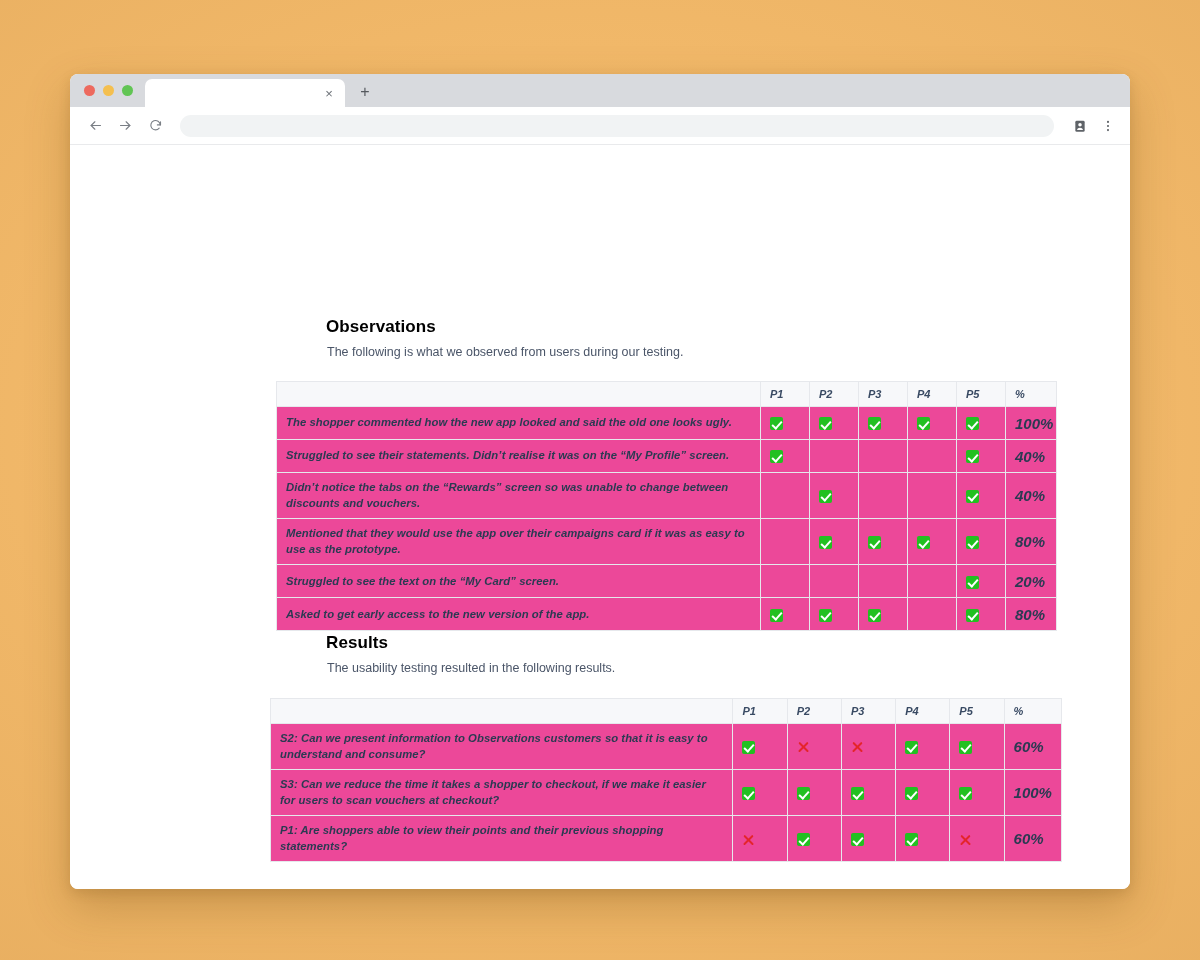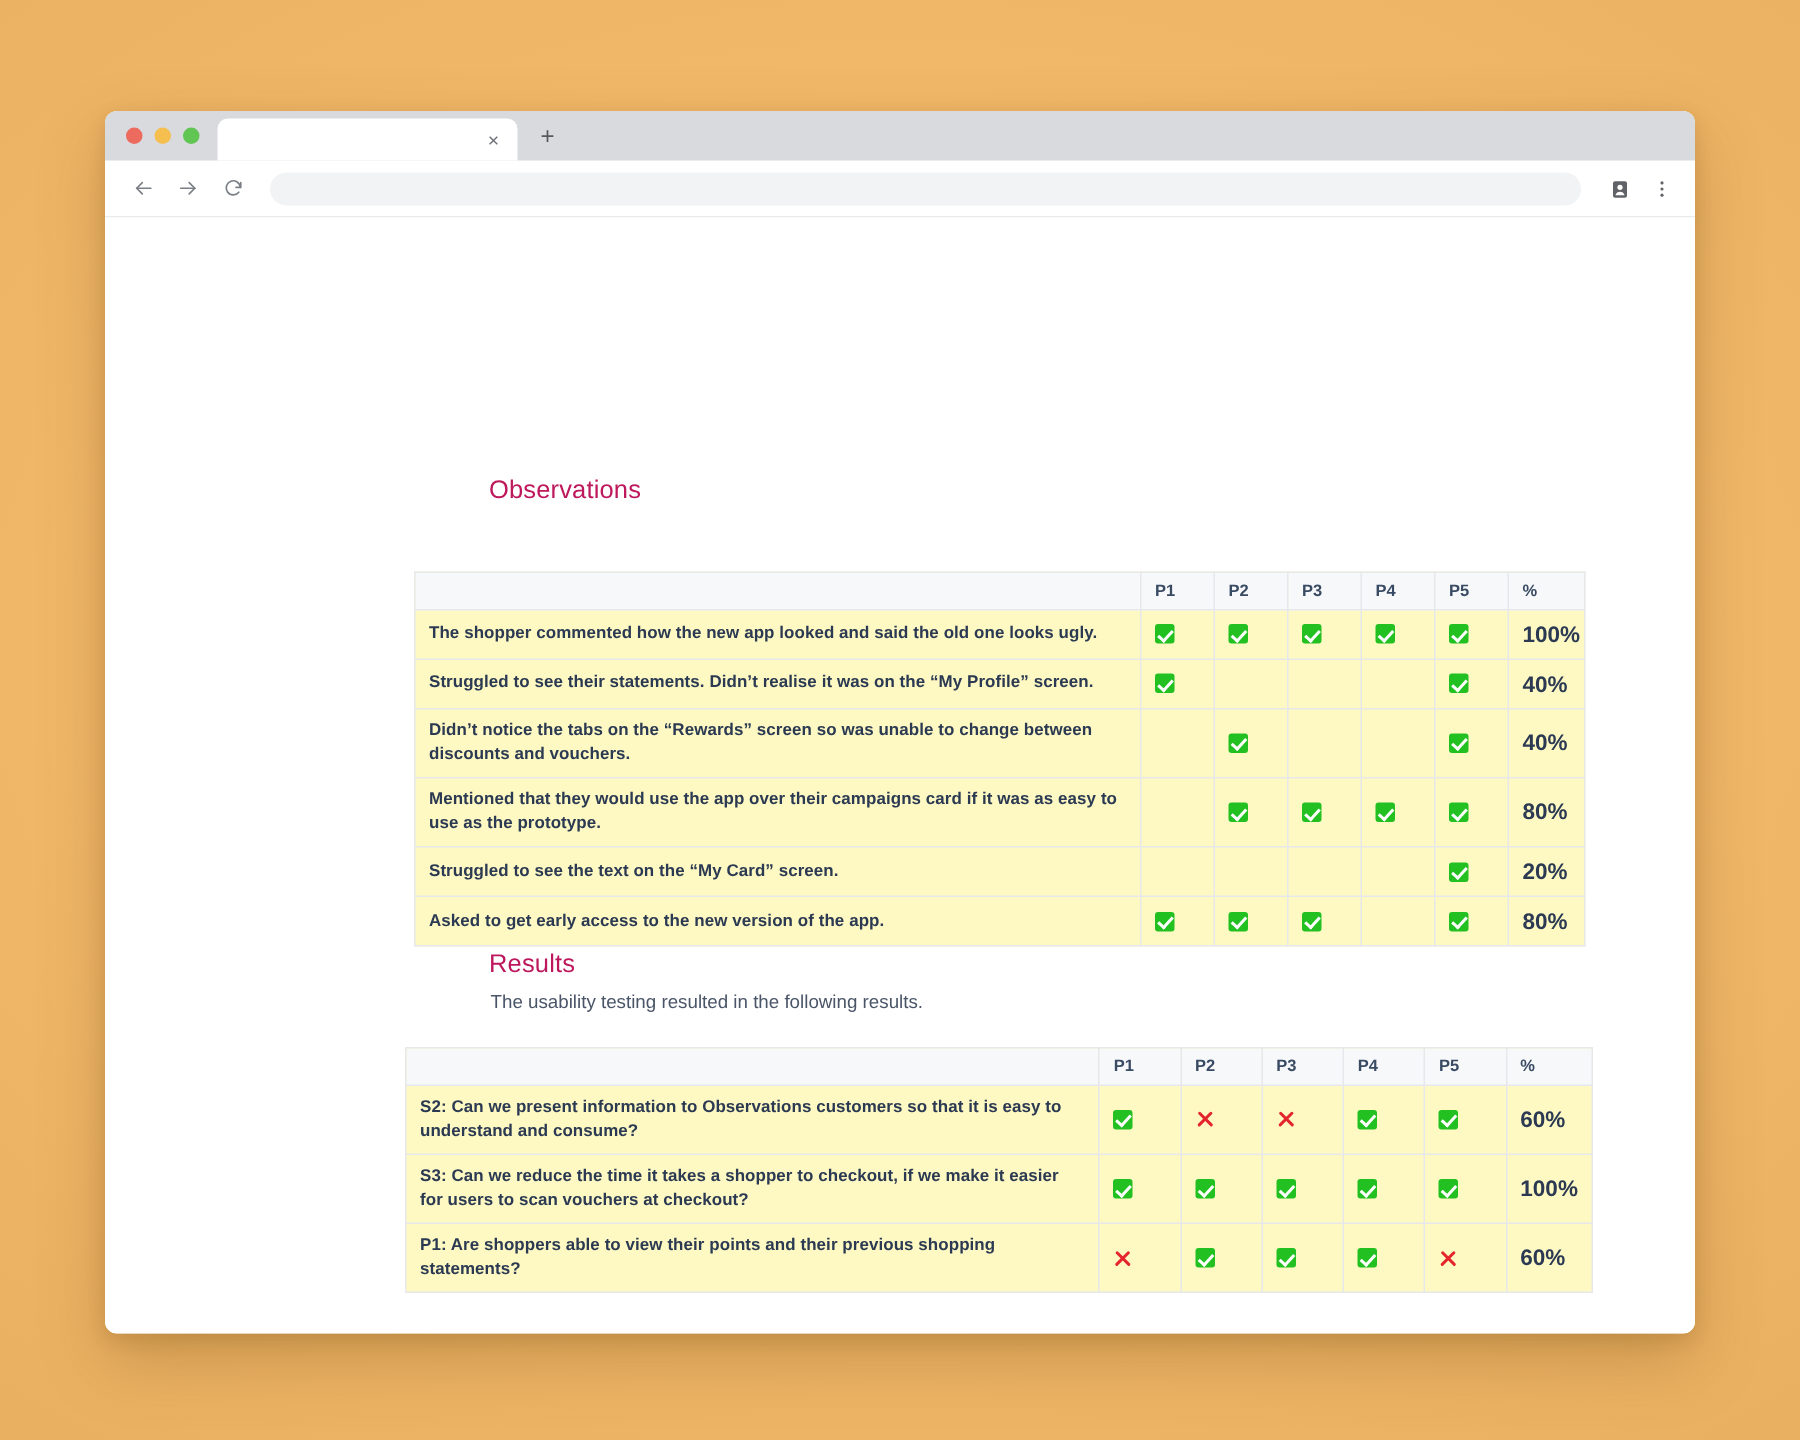--- a/index.html
+++ b/index.html
@@ -116,36 +116,37 @@
   }
   .doc {
     position: absolute;
     left: 0; top: 0; right: 0;
     padding: 0;
   }
 
   .section-head { padding-left: 256px; }
   .section-title {
     font-size: 17px;
-    font-weight: 400;
-    color: #be185d;
+    font-weight: 700;
+    color: #000000;
     letter-spacing: .1px;
     margin: 0;
   }
   .section-sub {
     font-size: 12.5px;
     color: #4a5568;
     margin: 8px 0 0 0;
     padding-left: 1px;
   }
 
   table.rep {
     border-collapse: collapse;
     table-layout: fixed;
-    background: #fef9c3;
+    background: #ec4899;
+    font-style: italic;
   }
   table.rep th, table.rep td {
     border: 1px solid #e6e8ec;
     padding: 7px 9px;
     vertical-align: middle;
   }
   table.rep thead th {
     background: #f7f8fa;
     font-size: 11px;
     font-weight: 700;
@@ -273,20 +274,21 @@
         </svg>
     </div>
   </div>
 
   <div class="viewport">
     <div class="doc">
 
       <div id="obs-head">
         <div class="section-head">
           <h2 class="section-title">Observations</h2>
+          <p class="section-sub">The following is what we observed from users during our testing.</p>
         </div>
       </div>
 
       <table class="rep" id="obs-table">
         <colgroup>
           <col class="c-q">
             <col class="c-p">
             <col class="c-p">
             <col class="c-p">
             <col class="c-p">

